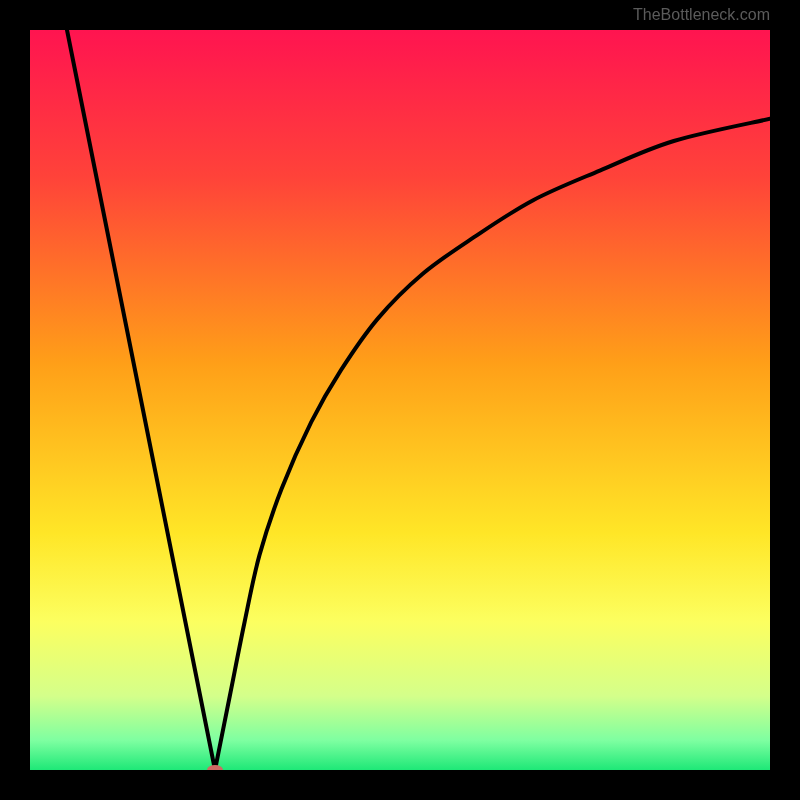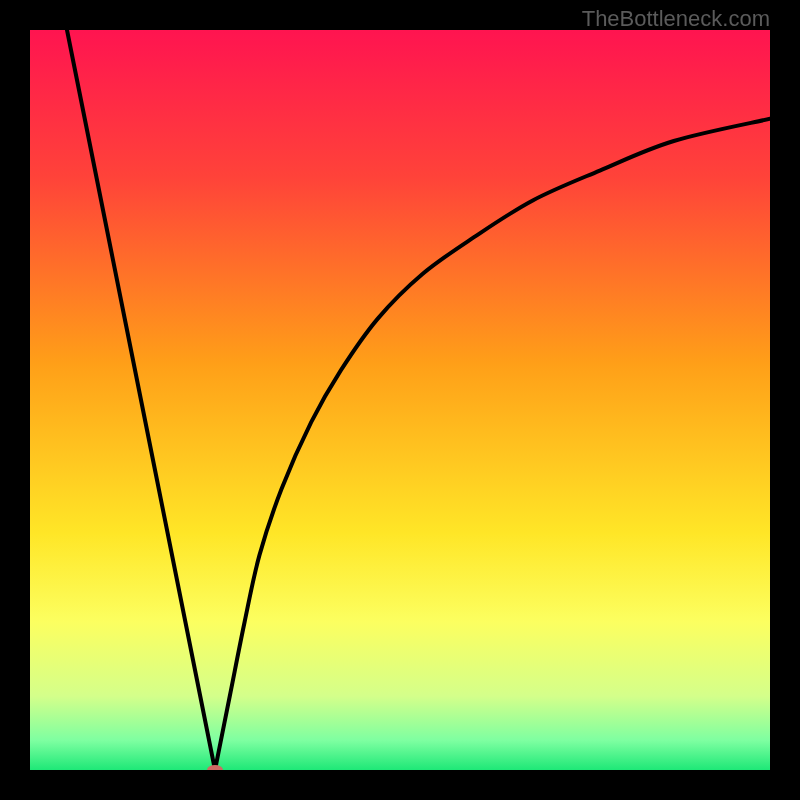--- a/index.html
+++ b/index.html
@@ -36,21 +36,21 @@
     left: 0;
     top: 0;
     width: 100%;
     height: 100%;
   }
   .watermark {
     position: absolute;
     top: 6px;
     right: 30px;
     color: #5b5b5b;
-    font-size: 22px;
+    font-size: 16px;
     font-weight: 500;
     user-select: none;
   }
 </style>
 </head>
 <body>
 
 <div class="frame">
 
   <div class="watermark">TheBottleneck.com</div>

